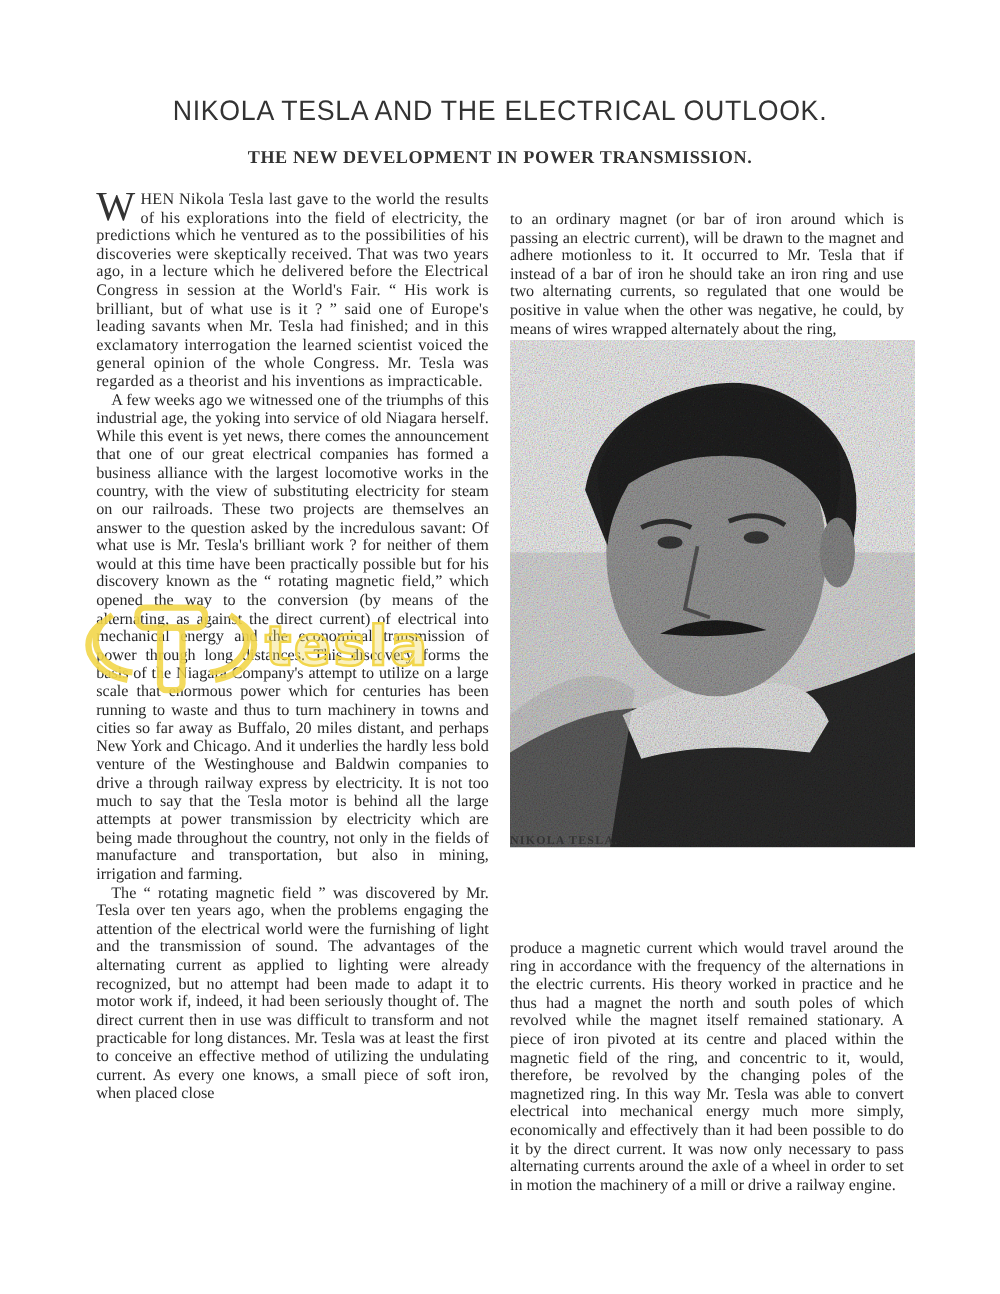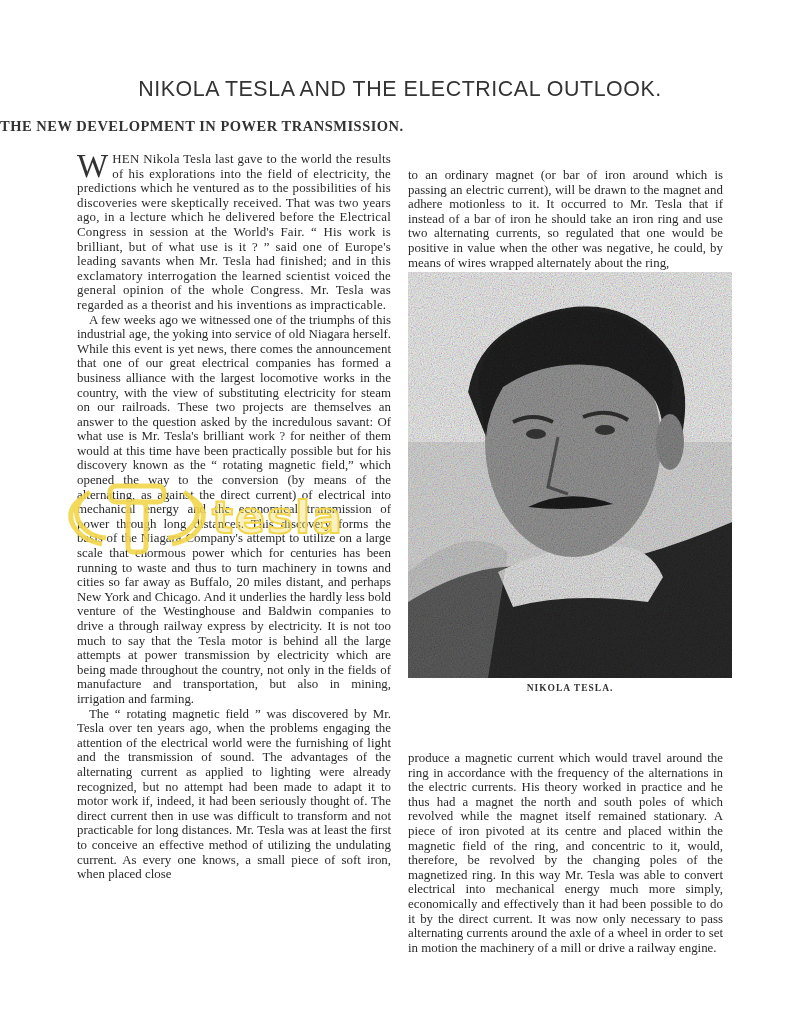--- a/index.html
+++ b/index.html
@@ -6,39 +6,39 @@
   body {
     width: 800px; height: 1035px; background: #ffffff; position: relative; overflow: hidden;
     font-family: "Liberation Serif", "DejaVu Serif", serif; color: #2a2a2a;
   }
   .title {
     position: absolute; left: 0; width: 800px; top: 76px; text-align: center;
     font-family: "Liberation Sans", "DejaVu Sans", sans-serif; font-weight: normal;
     font-size: 22.5px; letter-spacing: 0.6px; color: #333; margin: 0; transform: scaleX(0.95);
   }
   .subtitle {
-    position: absolute; left: 0; width: 800px; top: 118px; 
+    position: absolute; left: 0; width: 800px; top: 118px; text-align: center;
     font-family: "Liberation Serif", serif; font-size: 14.5px; letter-spacing: 0.5px; color: #333; margin: 0;
   }
   .col { position: absolute; font-size: 12.9px; line-height: 14.6px; text-align: justify; }
   .col p { margin: 0; text-indent: 12px; }
   .col p.noindent { text-indent: 0; }
   .colL { left: 77px; top: 152px; width: 314px; }
   .colR1 { left: 408px; top: 168px; width: 315px; }
   .colR2 { left: 408px; top: 708px; width: 315px; margin-top: 43px; }
   .dropcap {
     float: left; font-size: 33px; line-height: 27px; margin: 1px 4px 0 0; font-family: "Liberation Serif", serif; color: #333;
   }
   .lead { letter-spacing: 0.2px; }
   .figure {
     position: absolute; left: 408px; top: 272px; width: 324px; height: 406px; background: #d9d9d9; overflow: hidden;
   }
   .figure svg { display: block; }
   .caption {
-    position: absolute; left: 408px; width: 324px; top: 683px; text-align: center; font-size: 9.5px;
+    position: absolute; left: 408px; width: 324px; top: 668px; font-size: 9.5px;
     font-weight: bold; letter-spacing: 1px; color: #333;
   }
   .watermark { position: absolute; left: 62px; top: 478px; width: 650px; height: 80px; pointer-events: none; }
   .wm-text {
     position: absolute; top: 14px; font-family: "DejaVu Sans", sans-serif; font-size: 44px; font-weight: bold;
     letter-spacing: 2px; -webkit-text-stroke: 2px; color: transparent;
   }
 </style>
 </head>
 <body>

